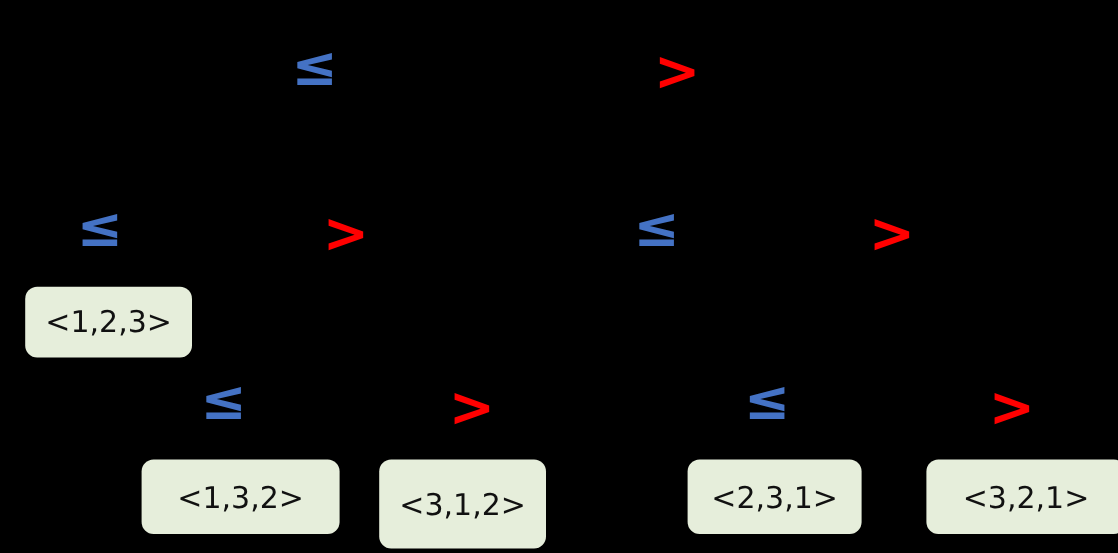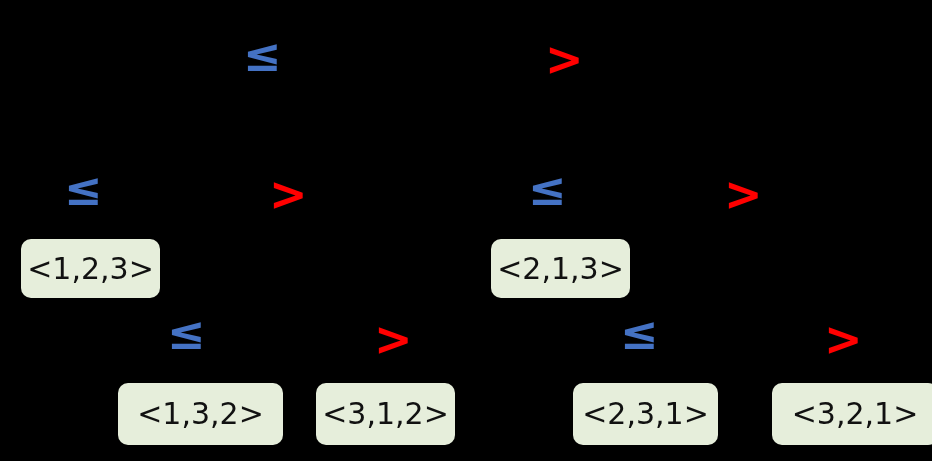--- a/index.html
+++ b/index.html
@@ -31,39 +31,38 @@
     font-size: 46px;
   }
   .leaf {
     position: absolute;
     background: #e6eedb;
     border-radius: 10px;
     display: flex;
     align-items: center;
     justify-content: center;
     color: #111111;
-    font-size: 30px;
+    font-size: 25px;
     line-height: 1;
     letter-spacing: 0px;
     white-space: nowrap;
   }
 </style>
 </head>
 <body>
 
 <div id="root">
     <div class="op op-le" style="left: 243px; top: 32px;">≤</div>
     <div class="op op-gt" style="left: 545px; top: 36px;">&gt;</div>
     <div class="op op-le" style="left: 64px; top: 166px;">≤</div>
     <div class="op op-gt" style="left: 269px; top: 171px;">&gt;</div>
     <div class="op op-le" style="left: 528px; top: 166px;">≤</div>
     <div class="op op-gt" style="left: 724px; top: 171px;">&gt;</div>
     <div class="op op-le" style="left: 167px; top: 310px;">≤</div>
     <div class="op op-gt" style="left: 374px; top: 316px;">&gt;</div>
     <div class="op op-le" style="left: 620px; top: 310px;">≤</div>
     <div class="op op-gt" style="left: 824px; top: 316px;">&gt;</div>
     <div class="leaf" style="left: 21px; top: 239px; width: 139px; height: 59px;">&lt;1,2,3&gt;</div>
-    <div class="leaf" style="left: 491px; top: 239px; width: 139px; height: 59px;">&lt;2,1,3&gt;</div>
     <div class="leaf" style="left: 118px; top: 383px; width: 165px; height: 62px;">&lt;1,3,2&gt;</div>
-    <div class="leaf" style="left: 316px; top: 383px; width: 139px; height: 62px;">&lt;3,1,2&gt;</div>
+    <div class="leaf" style="left: 316px; top: 383px; width: 139px; height: 74px;">&lt;3,1,2&gt;</div>
     <div class="leaf" style="left: 573px; top: 383px; width: 145px; height: 62px;">&lt;2,3,1&gt;</div>
     <div class="leaf" style="left: 772px; top: 383px; width: 166px; height: 62px;">&lt;3,2,1&gt;</div>
   </div>
 
 </body></html>

